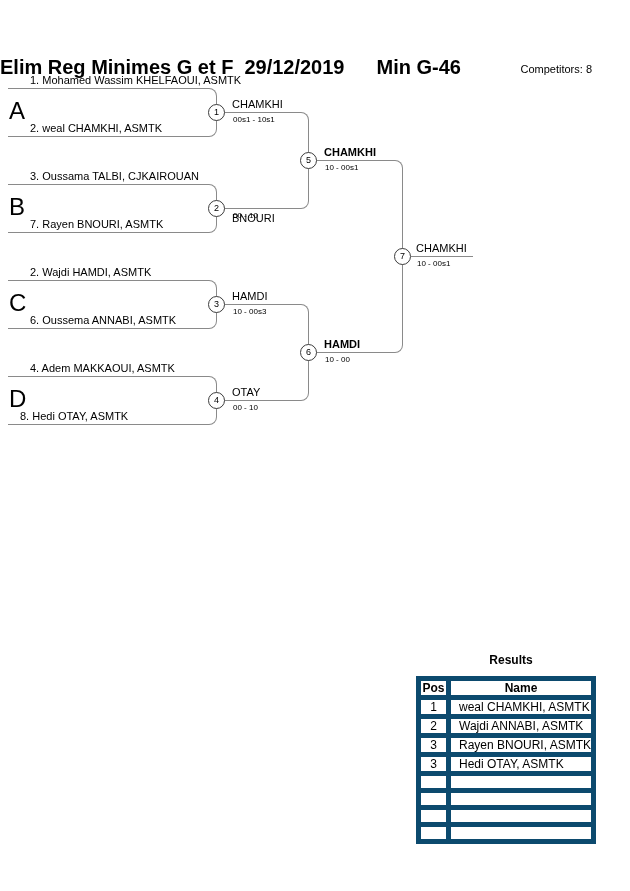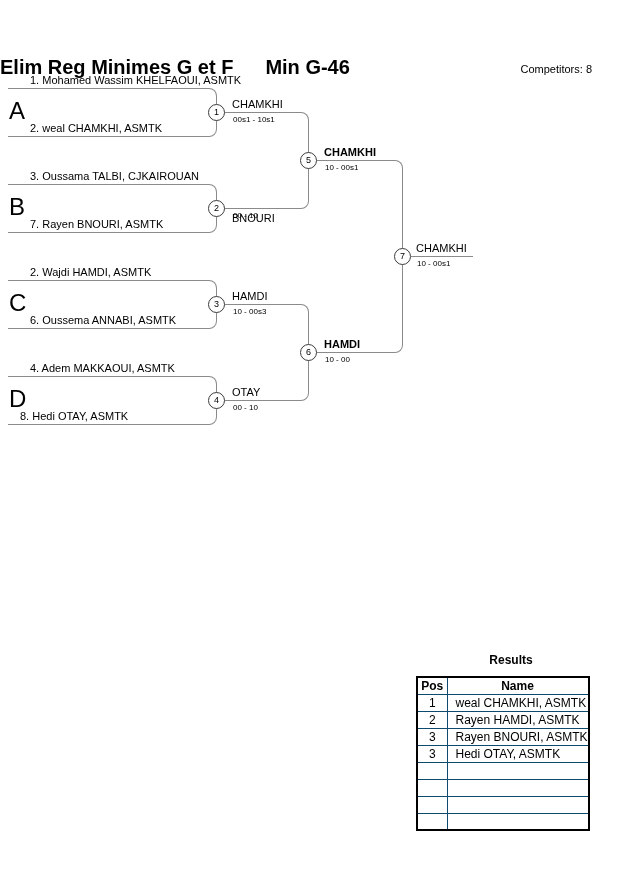--- a/index.html
+++ b/index.html
@@ -41,35 +41,36 @@
   .results-title{
     position:absolute;left:416px;top:653px;width:190px;
     text-align:center;font-size:12px;font-weight:bold;
   }
   .results-table{
     position:absolute;left:416px;top:676px;
     border-collapse:collapse;border:2px solid #000;
     font-size:12px;table-layout:fixed;
   }
   .results-table th,.results-table td{
-    border:1px solid #0c4a6e;height:17px;padding:0;box-sizing:border-box;
+    border:5px solid #0c4a6e;height:17px;padding:0;box-sizing:border-box;
     overflow:hidden;white-space:nowrap;
   }
   .results-table .pos{width:30px;text-align:center;}
   .results-table .name{width:133px;}
   .results-table th.name{text-align:center;font-weight:bold;}
   .results-table td.name{text-align:left;padding-left:8px;}
 </style>
 </head>
 <body>
 
 <div class="page">
 
   <div class="title">
     <span>Elim Reg Minimes G et F</span>
+    <span class="t-date">29/12/2019</span>
     <span class="t-cat">Min G-46</span>
   </div>
   <div class="competitors">Competitors: 8</div>
 
   <div>
     <div class="glabel" style="top:97px">A</div>
     <div class="pname" style="left:30px;top:74px">1. Mohamed Wassim KHELFAOUI, ASMTK</div>
     <div class="pname" style="left:30px;top:122px">2. weal CHAMKHI, ASMTK</div>
     <div class="cbox gbox" style="top:88px"></div>
     <div class="mcircle" style="left:208px;top:104px">
@@ -151,21 +152,21 @@
         <th class="name">Name</th>
       </tr>
     </thead>
     <tbody>
       <tr>
         <td class="pos">1</td>
         <td class="name">weal CHAMKHI, ASMTK</td>
       </tr>
       <tr>
         <td class="pos">2</td>
-        <td class="name">Rayen HAMDI, ASMTK</td>
+        <td class="name">Wajdi ANNABI, ASMTK</td>
       </tr>
       <tr>
         <td class="pos">3</td>
         <td class="name">Rayen BNOURI, ASMTK</td>
       </tr>
       <tr>
         <td class="pos">3</td>
         <td class="name">Hedi OTAY, ASMTK</td>
       </tr>
       <tr>

